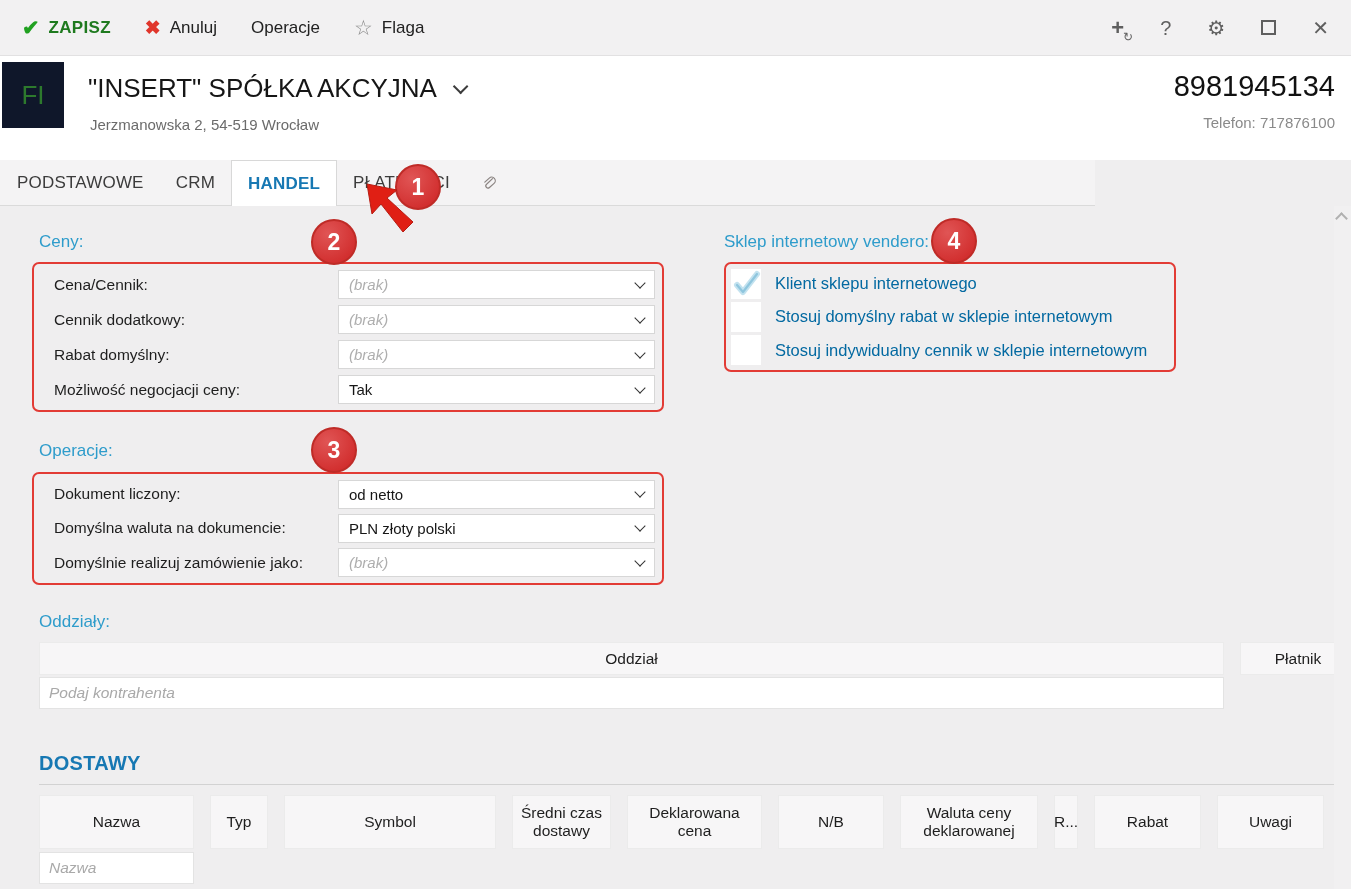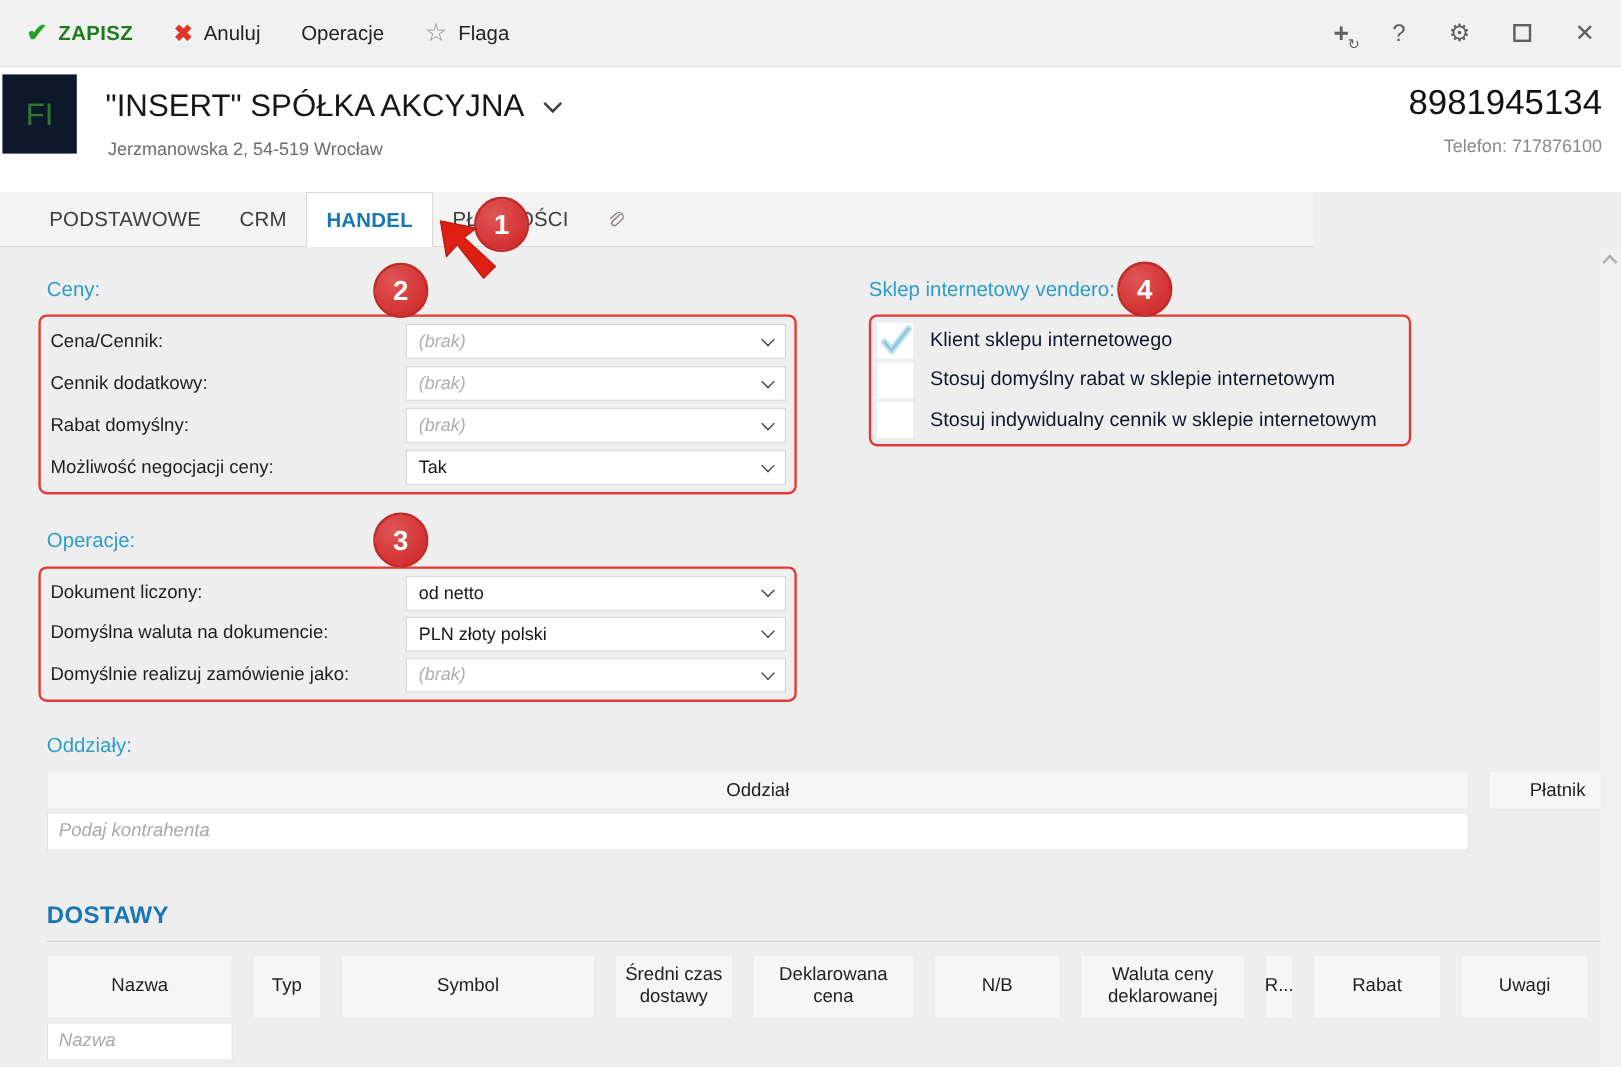--- a/index.html
+++ b/index.html
@@ -23,39 +23,39 @@
   .header { position:absolute; left:0; top:56px; width:1351px; height:104px; background:#ffffff; }
   .avatar { position:absolute; left:2px; top:6px; width:62px; height:66px; background:#0f172a; color:#2d7a2d; display:flex; align-items:center; justify-content:center; font-size:26px; }
   .company-line { position:absolute; left:88px; top:17px; display:flex; align-items:center; gap:16px; }
   .company-name { font-size:26px; color:#161616; }
   .chev { display:inline-block; width:11px; height:11px; border-right:2px solid #3c3c3c; border-bottom:2px solid #3c3c3c; transform:rotate(45deg) translateY(-3px); }
   .address { position:absolute; left:90px; top:60px; font-size:15px; color:#6b6b6b; }
   .nip { position:absolute; right:16px; top:14px; font-size:29px; color:#111; }
   .phone { position:absolute; right:16px; top:58px; font-size:15px; color:#8a8a8a; }
 
   
-  .tabbar { position:absolute; left:0; top:160px; width:1095px; height:46px; background:#f4f3f4; border-bottom:1px solid #dadada; display:flex; align-items:stretch; padding-left:25px; }
+  .tabbar { position:absolute; left:0; top:160px; width:1095px; height:46px; background:#f4f3f4; border-bottom:1px solid #dadada; display:flex; align-items:stretch; padding-left:1px; }
   .tab { padding:0 16px; font-size:17px; color:#3c3c3c; display:flex; align-items:center; letter-spacing:.2px; }
   .tab.active { background:#ffffff; border:1px solid #d8d8d8; border-bottom:none; color:#1778b3; font-weight:bold; margin-bottom:-1px; }
   .tab-clip { width:46px; display:flex; align-items:center; justify-content:center; }
 
   
   .content { position:absolute; left:0; top:206px; width:1351px; height:683px; background:#efeeef;margin-left:24px; }
   .sec-title { position:absolute; font-size:17px; color:#2e9ccb; }
   .redbox { position:absolute; border:2px solid #e23b35; border-radius:7px; display:flex; flex-direction:column; justify-content:space-around; padding:3px 0; }
   .frow { display:flex; align-items:center; height:37px; }
-  .frow .flabel { flex:1; padding-left:8px; font-size:15.5px; color:#1e1e1e; }
+  .frow .flabel { flex:1; padding-left:20px; font-size:15.5px; color:#1e1e1e; }
   .sel { width:317px; height:29px; margin-right:7px; background:#fff; border:1px solid #d7d7d7; display:flex; align-items:center; padding:0 10px; position:relative; }
   .sel .val { font-size:15px; color:#161616; flex:1; white-space:nowrap; overflow:hidden; }
   .sel .val.ph { color:#aeaeae; font-style:italic; }
   .sel .schev { width:8px; height:8px; border-right:1.6px solid #333; border-bottom:1.6px solid #333; transform:rotate(45deg); margin-top:-4px; }
 
   .chkrow { display:flex; align-items:center; height:36px; }
   .chkbox { width:30px; height:30px; background:#fff; margin-left:5px; position:relative; flex:none; }
-  .chklabel { margin-left:14px; font-size:16.5px; color:#0f172a; }
+  .chklabel { margin-left:14px; font-size:16.5px; color:#0369a1; }
 
   
   .gridhead { position:absolute; display:flex; gap:16px; }
   .gh-cell { background:#f7f6f7; border:1px solid #ebebeb; display:flex; align-items:center; justify-content:center; text-align:center; font-size:15.5px; color:#1e1e1e; line-height:1.15; padding:2px 3px; overflow:hidden; }
   .rowinput { position:absolute; height:32px; background:#fff; border:1px solid #e3e3e3; font-family:"Liberation Sans", sans-serif; font-size:15.5px; padding:0 9px; color:#222; }
   .rowinput::placeholder { color:#a9a9a9; font-style:italic; opacity:1; }
   .dostawy-title { position:absolute; font-size:20px; font-weight:bold; color:#1778b3; letter-spacing:.3px; }
   .hline { position:absolute; height:1px; background:#d2d2d2; }
 
   

